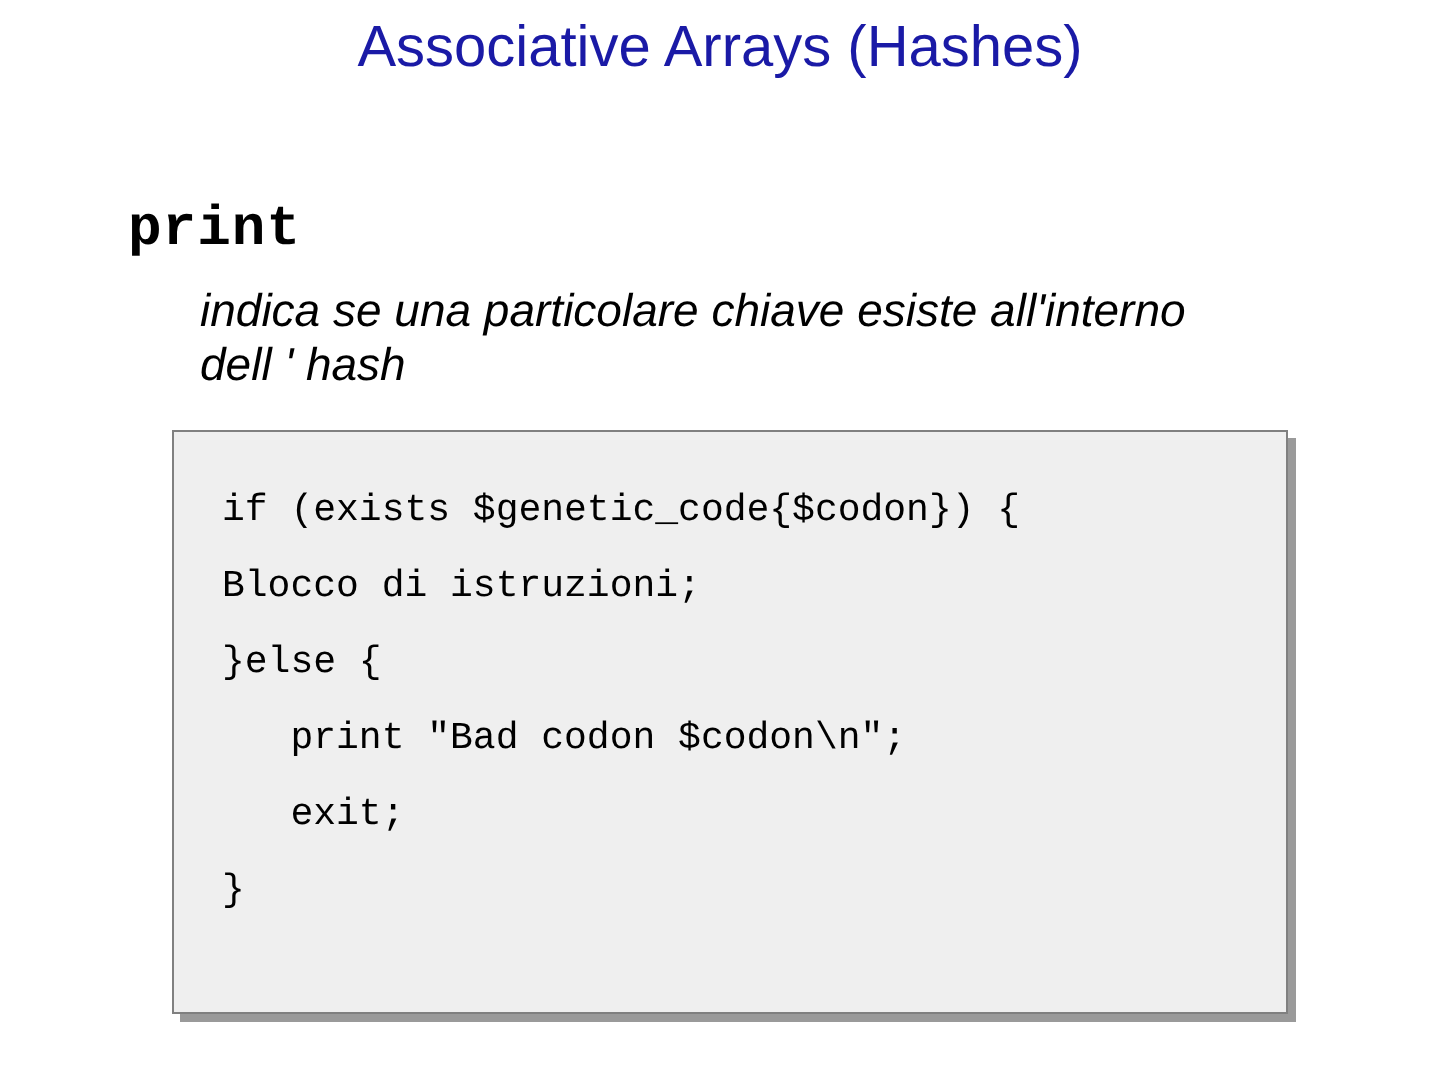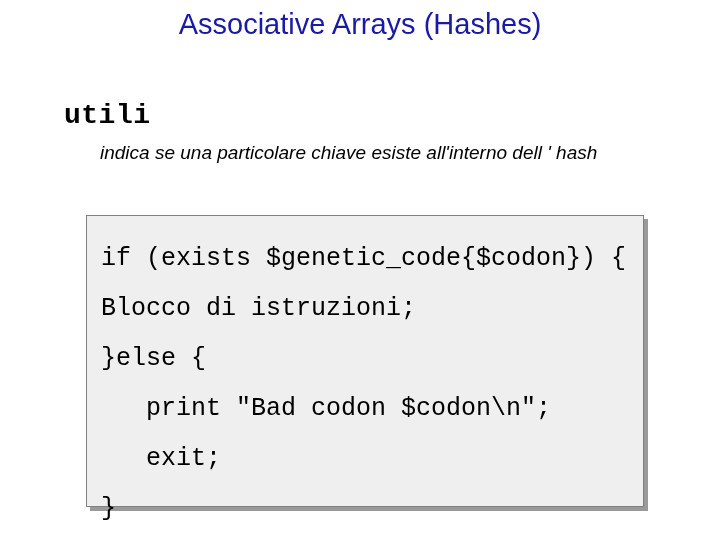--- a/index.html
+++ b/index.html
@@ -38,21 +38,21 @@
     font-weight: bold;
     color: #000000;
     letter-spacing: 0.5px;
   }
   .desc {
     position: absolute;
     top: 142px;
     left: 100px;
     width: 500px;
     font-style: italic;
-    font-size: 19px;
+    font-size: 23px;
     line-height: 1.18;
     color: #000000;
   }
   .codebox-wrap {
     position: absolute;
     top: 215px;
     left: 86px;
     width: 558px;
     height: 292px;
   }
@@ -67,38 +67,38 @@
   .codebox {
     position: absolute;
     top: 0;
     left: 0;
     width: 558px;
     height: 292px;
     background: #efefef;
     border: 1px solid #808080;
     box-sizing: border-box;
     font-family: "Courier New", Courier, monospace;
-    font-size: 25px;
+    font-size: 19px;
     color: #000000;
     white-space: pre;
     padding-top: 30px;
-    padding-left: 14px;
+    padding-left: 24px;
     line-height: 1.0;
   }
 </style>
 </head>
 <body>
 
 <div class="slide">
 
   <div class="title">
     <span>Associative Arrays (Hashes)</span><br>
   </div>
 
-  <div class="keyword">utili</div>
+  <div class="keyword">print</div>
 
   <div class="desc">indica se una particolare chiave  esiste all'interno dell ' hash</div>
 
   <div class="codebox-wrap">
     <div class="codebox-shadow"></div>
     <div class="codebox"><span>if (exists $genetic_code{$codon}) {</span>
 
 <span>Blocco di istruzioni;</span>
 
 <span>}else {</span>

